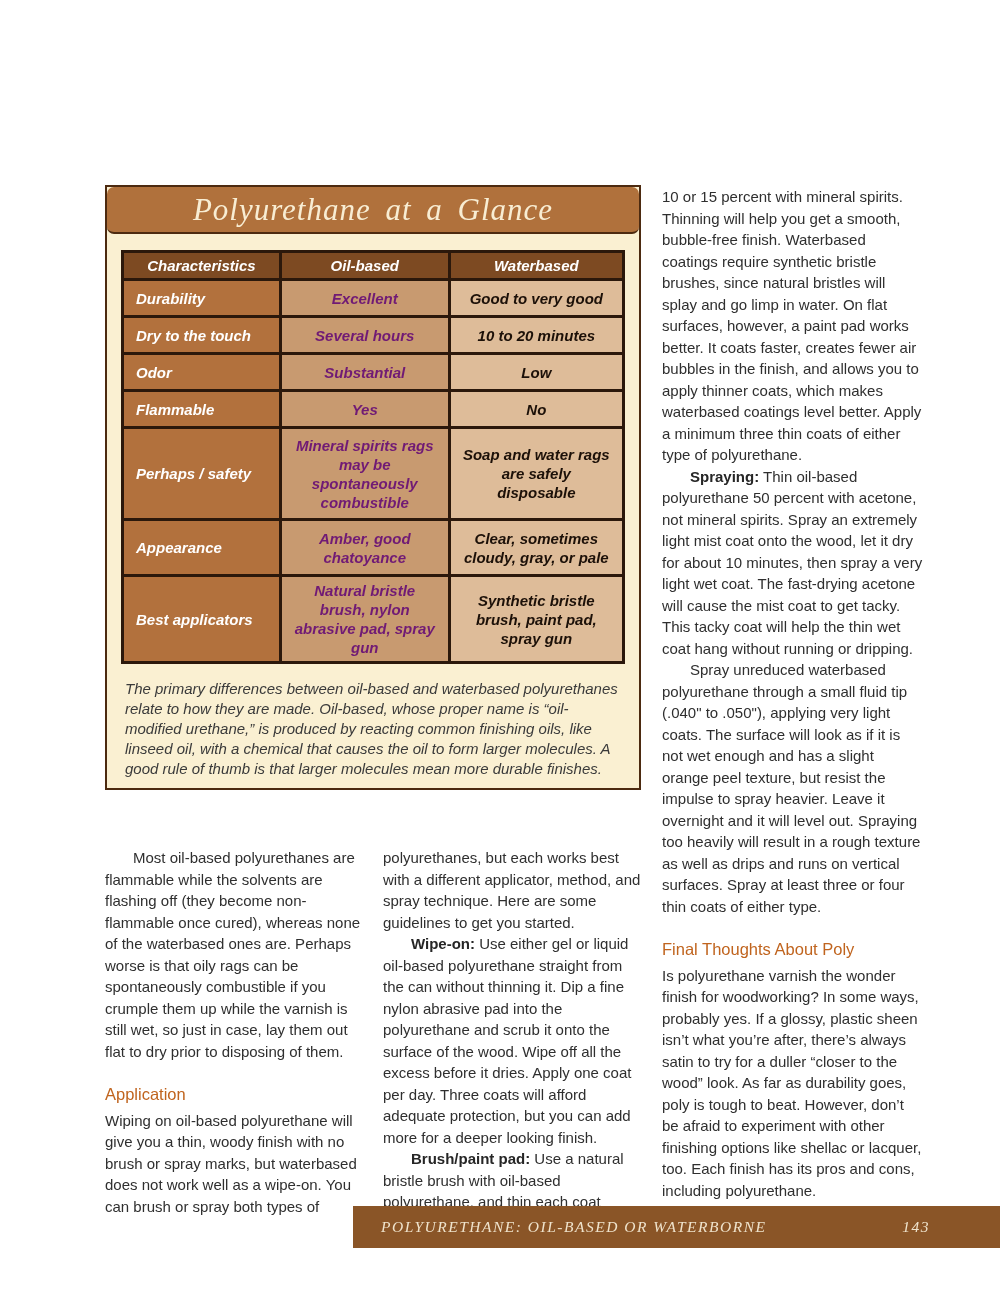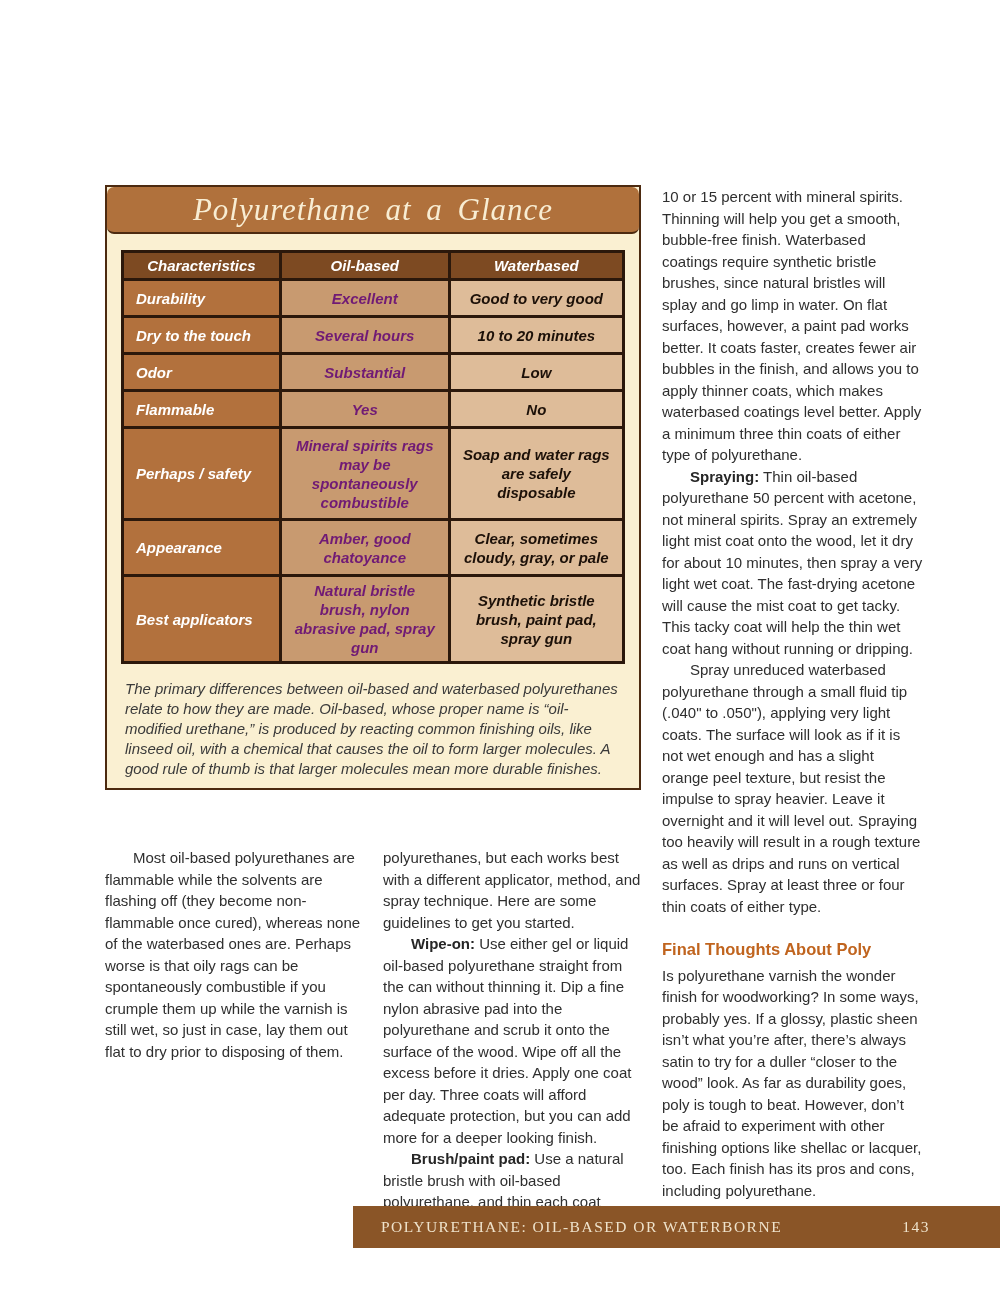--- a/index.html
+++ b/index.html
@@ -93,21 +93,21 @@
   .col {
     position: absolute;
     font-size: 15px;
     line-height: 21.5px;
     color: #2f2f2f;
   }
   .col p { margin: 0; }
   .col p.indent { text-indent: 28px; }
   .col .subhead {
     font-size: 16.5px;
-    font-weight: bold;
+    font-weight: normal;
     color: #c0641e;
     margin-top: 22px;
     margin-bottom: 4px;
   }
   .col strong { color: #262626; }
   .col1 { left: 105px; top: 847px; width: 258px; }
   .col2 { left: 383px; top: 847px; width: 258px; }
   .col3 { left: 662px; top: 186px; width: 261px; }
 
   
@@ -117,20 +117,21 @@
     width: 647px; height: 42px;
     background: #8a5527;
     display: flex;
     align-items: center;
     justify-content: space-between;
     padding: 0 70px 0 28px;
     font-family: "Liberation Serif", serif;
     font-size: 15.5px;
     letter-spacing: 1.5px;
     color: #efe3cc;
+    font-style: italic;
   }
 </style>
 </head>
 <body>
 
 <div class="page">
 
   <section class="glance-box">
     <div class="glance-title">Polyurethane at a Glance</div>
     <div class="glance-inner">
@@ -184,20 +185,22 @@
             <td class="wat">Synthetic bristle brush, paint pad, spray gun</td>
           </tr>
         </tbody>
       </table>
       <p class="glance-note">The primary differences between oil-based and waterbased polyurethanes relate to how they are made. Oil-based, whose proper name is “oil-modified urethane,” is produced by reacting common finishing oils, like linseed oil, with a chemical that causes the oil to form larger molecules. A good rule of thumb is that larger molecules mean more durable finishes.</p>
     </div>
   </section>
 
   <div class="col col1">
     <p class="indent">Most oil-based polyurethanes are flammable while the solvents are flashing off (they become non-flammable once cured), whereas none of the waterbased ones are. Perhaps worse is that oily rags can be spontaneously combustible if you crumple them up while the varnish is still wet, so just in case, lay them out flat to dry prior to disposing of them.</p>
+    <h3 class="subhead">Application</h3>
+    <p>Wiping on oil-based polyurethane will give you a thin, woody finish with no brush or spray marks, but waterbased does not work well as a wipe-on. You can brush or spray both types of</p>
   </div>
 
   <div class="col col2">
     <p>polyurethanes, but each works best with a different applicator, method, and spray technique. Here are some guidelines to get you started.</p>
     <p class="indent"><strong>Wipe-on:</strong><span> Use either gel or liquid oil-based polyurethane straight from the can without thinning it. Dip a fine nylon abrasive pad into the polyurethane and scrub it onto the surface of the wood. Wipe off all the excess before it dries. Apply one coat per day. Three coats will afford adequate protection, but you can add more for a deeper looking finish.</span></p>
     <p class="indent"><strong>Brush/paint pad:</strong><span> Use a natural bristle brush with oil-based polyurethane, and thin each coat about</span></p>
   </div>
 
   <div class="col col3">
     <p>10 or 15 percent with mineral spirits. Thinning will help you get a smooth, bubble-free finish. Waterbased coatings require synthetic bristle brushes, since natural bristles will splay and go limp in water. On flat surfaces, however, a paint pad works better. It coats faster, creates fewer air bubbles in the finish, and allows you to apply thinner coats, which makes waterbased coatings level better. Apply a minimum three thin coats of either type of polyurethane.</p>

